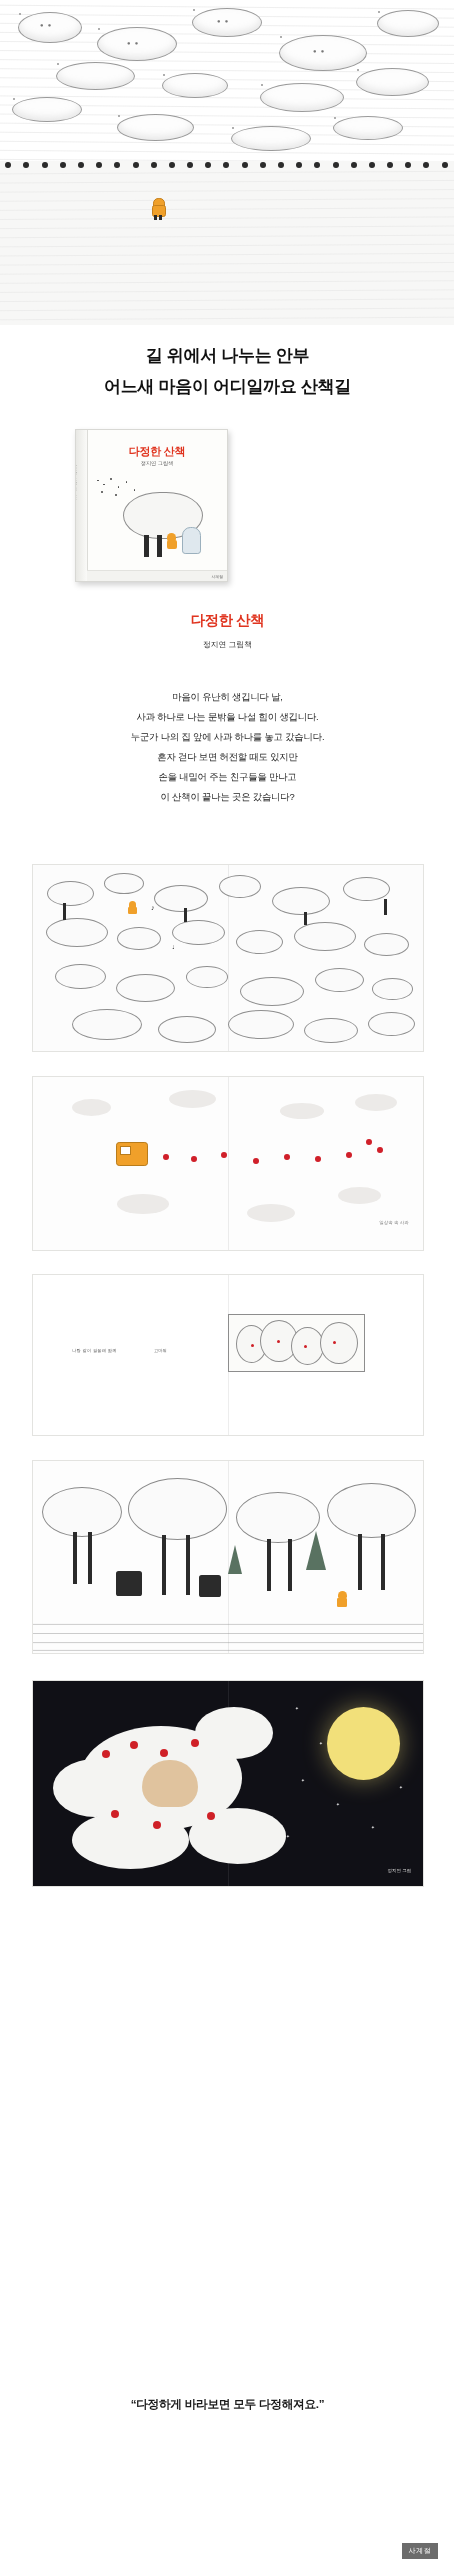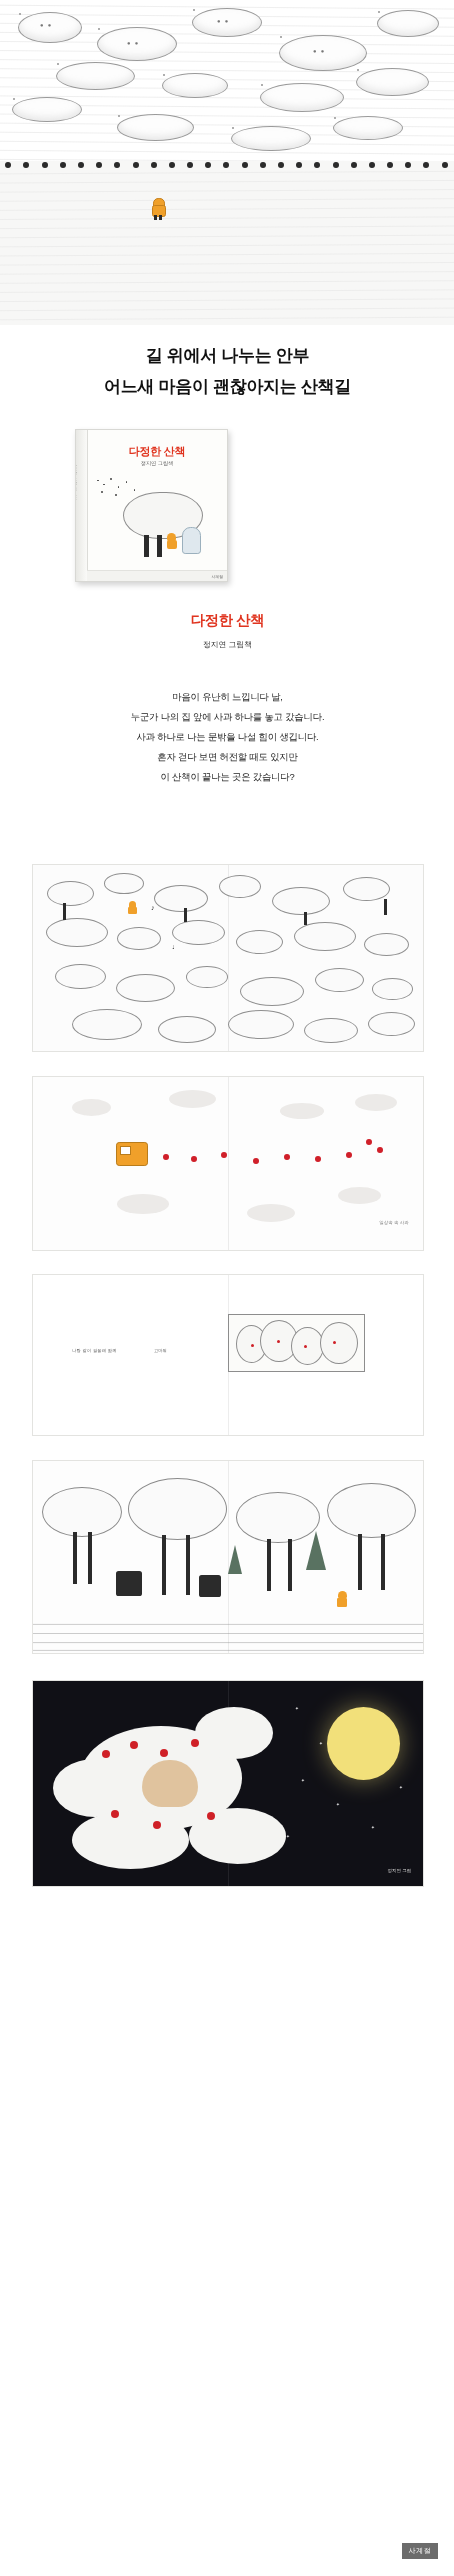--- a/index.html
+++ b/index.html
@@ -644,21 +644,21 @@
     <div class="hero-walker">
       <div class="hood"></div>
       <div class="body"></div>
       <div class="leg" style="left:3.2px;"></div>
       <div class="leg" style="left:8.4px;"></div>
     </div>
   </div>
 
   <div class="headline">
     <div class="l2">길 위에서 나누는 안부</div>
-    <div class="l3">어느새 마음이 괜찮아지는 산책길</div>
+    <div class="l3">어느새 마음이 어디일까요 산책길</div>
   </div>
 
   <div class="cover-wrap">
     <div class="cover">
       <div class="cover-spine">
         <div class="cover-spine-text">다정한 산책   정지연</div>
       </div>
       <div class="cover-title">다정한 산책</div>
       <div class="cover-sub">정지연 그림책</div>
 
@@ -686,24 +686,25 @@
       <div class="cover-band">
         <div class="cover-pub">사계절</div>
       </div>
     </div>
   </div>
 
   <div class="booktitle">다정한 산책</div>
   <div class="bookauthor">정지연 그림책</div>
 
   <div class="bodycopy">
-    <div>마음이 유난히 느낍니다 날,</div>
+    <div>마음이 유난히 생깁니다 날,</div>
+    <div>사과 하나로 나는 문밖을 나설 힘이 생깁니다.</div>
     <div>누군가 나의 집 앞에 사과 하나를 놓고 갔습니다.</div>
-    <div>사과 하나로 나는 문밖을 나설 힘이 생깁니다.</div>
     <div>혼자 걷다 보면 허전할 때도 있지만</div>
+    <div>손을 내밀어 주는 친구들을 만나고</div>
     <div>이 산책이 끝나는 곳은 갔습니다?</div>
   </div>
 
   <div class="spread sp1">
     <div class="mid"></div>
 
     <div class="blob" style="left:14.3px; top:15.6px; width:45px; height:23.4px;"></div>
     <div class="blob" style="left:71px; top:7.8px; width:38px; height:19.5px;"></div>
     <div class="blob" style="left:121px; top:19.5px; width:52px; height:25px;"></div>
     <div class="blob" style="left:186px; top:10.4px; width:40px; height:21px;"></div>
@@ -852,19 +853,20 @@
     <div class="star" style="left:268px; top:97px;">✦</div>
     <div class="star" style="left:303px; top:121px;">✦</div>
     <div class="star" style="left:338px; top:144px;">✦</div>
     <div class="star" style="left:366px; top:104px;">✦</div>
     <div class="star" style="left:253px; top:153px;">✦</div>
     <div class="star" style="left:218px; top:29px;">✦</div>
 
     <div class="sign">정지연 그림</div>
   </div>
 
+  <div class="quote">“다정하게 바라보면 모두 다정해져요.”</div>
 
   <div class="footer">
     <div class="footer-logo">사계절</div>
   </div>
 
 </div>
 
 
 </body></html>

